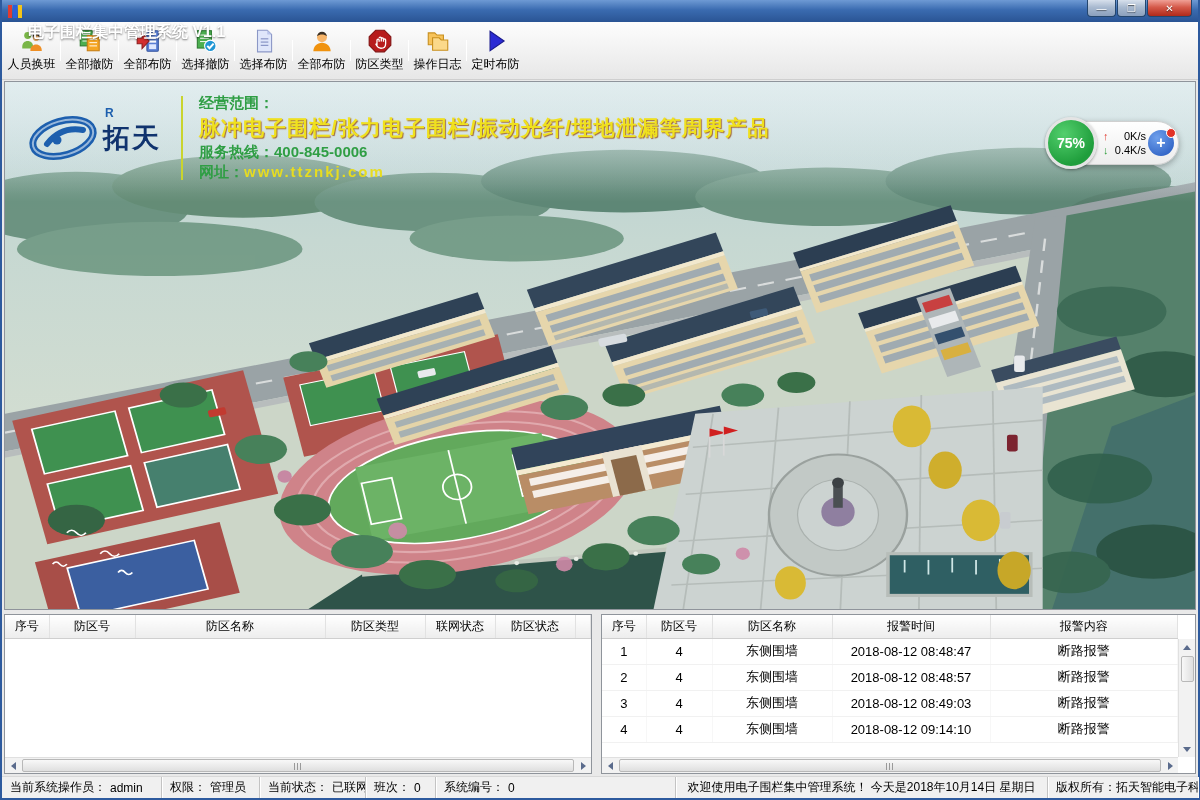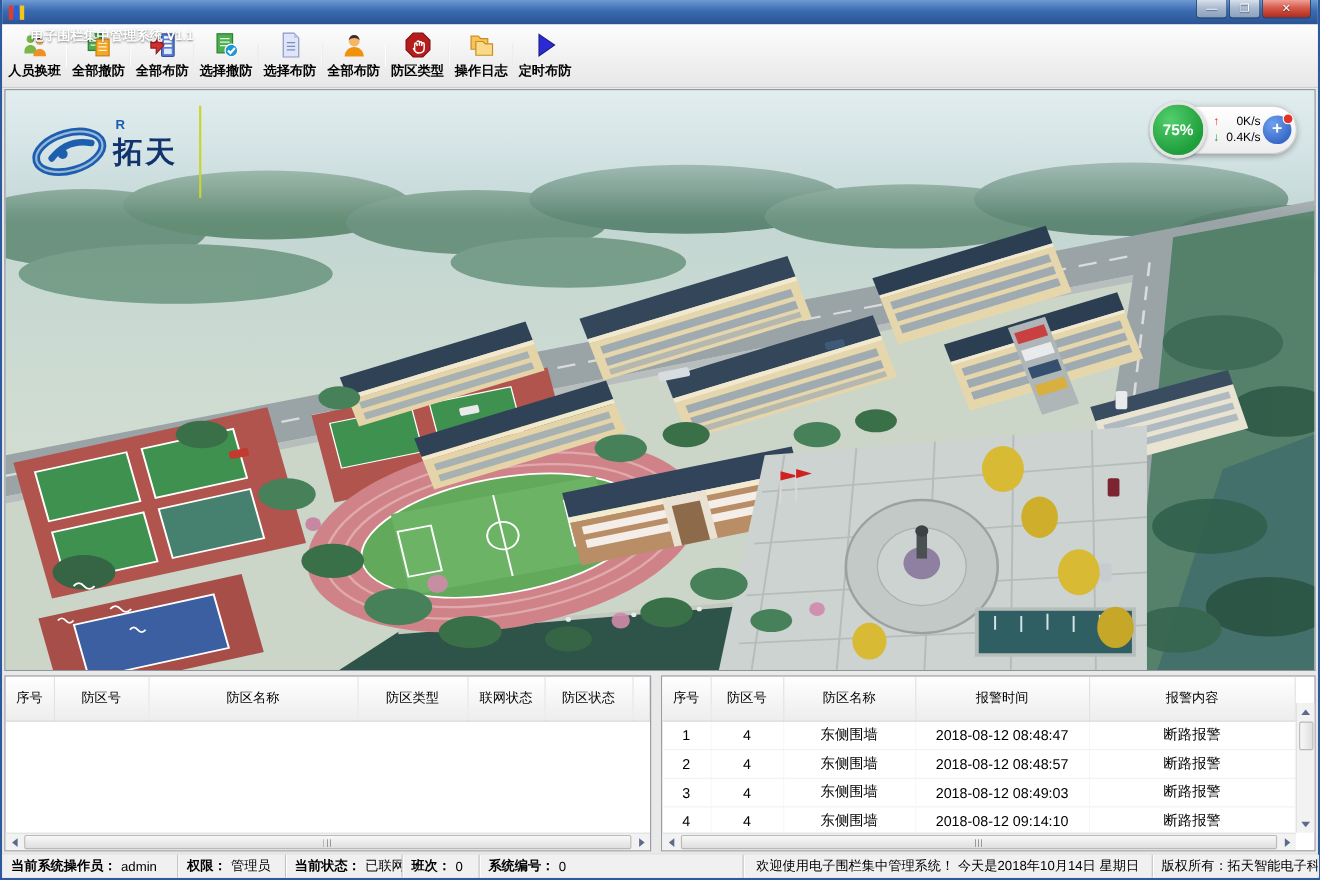--- a/index.html
+++ b/index.html
@@ -11,35 +11,35 @@
             background:#e9e9e9; }
 
   
   .titlebar { height:22px; flex:0 0 22px; background:linear-gradient(#6e9ad4,#3a6bb0 45%,#2a5494);
               display:flex; align-items:center; padding:0 6px; position:relative; }
   .app-icon { display:flex; gap:1px; margin-right:6px; }
   .app-icon i { display:block; width:4px; height:13px; }
   .app-icon i:nth-child(1){ background:#e03c31; }
   .app-icon i:nth-child(2){ background:#2b5fd9; }
   .app-icon i:nth-child(3){ background:#f5c518; }
-  .title-text { color:#fff; font-size:12px; font-weight:bold; text-shadow:0 1px 2px rgba(0,0,0,.5);margin-top:43px; }
+  .title-text { color:#fff; font-size:16px; font-weight:bold; text-shadow:0 1px 2px rgba(0,0,0,.5);margin-top:43px; }
   .win-controls { position:absolute; right:6px; top:0; display:flex; }
   .wbtn { height:17px; width:29px; border:1px solid #24466e; border-top:none; border-radius:0 0 4px 4px;
           background:linear-gradient(#d7e0ec,#a9bad0 45%,#8ba0bd); color:#fff; display:flex; align-items:center;
           justify-content:center; font-size:10px; text-shadow:0 1px 1px rgba(0,0,0,.6); margin-left:1px; cursor:default;}
   .wbtn.close { width:45px; background:linear-gradient(#f0a096,#d55a4a 45%,#b0291a); font-weight:bold; }
 
   
   .menubar { height:22px; flex:0 0 22px; background:linear-gradient(#fafafa,#ececec); border-bottom:1px solid #d4d4d4;
              display:flex; align-items:center; padding:0 4px; }
   .menu-item { padding:3px 10px; cursor:default; }
 
   
   .toolbar { height:58px; flex:0 0 58px; background:linear-gradient(#fdfdfd,#e7e7e7); border-bottom:1px solid #cfcfcf;
-             display:flex; align-items:stretch; padding:14px 2px;font-weight:bold; }
+             display:flex; align-items:stretch; padding:14px 2px; }
   .tbtn { width:55px; display:flex; flex-direction:column; align-items:center; justify-content:center; gap:2px; cursor:default; }
   .tbtn .ticon { width:26px; height:26px; display:flex; align-items:center; justify-content:center; }
   .tbtn .ticon svg { width:26px; height:26px; }
   .tlabel { font-size:12px; white-space:nowrap; }
   .tsep { width:1px; background:#c6c6c6; border-right:1px solid #fff; margin:4px 1px; }
 
   
   .main { flex:1 1 auto; display:flex; background:#e9e9e9; padding:1px 2px 2px 2px; min-height:0; }
   .tree-panel { width:191px; flex:0 0 191px; background:#fff; border:1px solid #8f949b; margin-right:4px; }
   .tree-node { display:flex; align-items:center; padding:6px 2px 2px 4px; }
@@ -59,42 +59,42 @@
   .brand-tm { position:absolute; top:-14px; left:2px; color:#1d5fae; font-size:12px; font-weight:bold; }
   .brand-text { font-size:27px; font-weight:bold; color:#10336e; letter-spacing:2px; }
   .banner-divider { width:2px; height:84px; background:#c9d42e; margin:0 16px 0 20px; }
   .banner-lines { display:flex; flex-direction:column; gap:1px; }
   .bl-green { color:#2f9e44; font-weight:bold; font-size:15px; }
   .bl-products { color:#f0e11d; font-weight:bold; font-size:21px; letter-spacing:1px; text-shadow:1px 1px 1px #a06a3c; }
   .bl-val-yellow { color:#e7dc20; }
   .bl-url { letter-spacing:2px; }
 
   
-  .speed-widget { position:absolute; right:16px; top:14px; width:130px; height:44px; background:linear-gradient(#ffffff,#ededed);
+  .speed-widget { position:absolute; right:16px; top:39px; width:130px; height:44px; background:linear-gradient(#ffffff,#ededed);
                   border:1px solid #d0d0d0; border-radius:24px; box-shadow:0 2px 6px rgba(0,0,0,.3); display:flex; align-items:center; }
   .speed-circle { width:52px; height:52px; border-radius:50%; background:radial-gradient(circle at 35% 30%, #53cf6d, #1f9e3c 70%);
                   border:3px solid #e4e4e4; color:#fff; font-weight:bold; font-size:14px; display:flex; align-items:center;
                   justify-content:center; margin-left:-5px; flex:0 0 52px; box-shadow:0 1px 3px rgba(0,0,0,.35); }
   .speed-rates { flex:1; display:flex; flex-direction:column; gap:1px; padding:0 2px 0 6px; }
   .rate-row { display:flex; align-items:center; justify-content:space-between; font-size:11px; line-height:13px; }
   .arrow-up { color:#e03a2f; font-weight:bold; }
   .arrow-down { color:#2f9e3c; font-weight:bold; }
   .speed-plus { width:26px; height:26px; border-radius:50%; background:radial-gradient(circle at 35% 30%, #6fa0ec, #3568c8 75%);
                 color:#fff; font-size:16px; font-weight:bold; display:flex; align-items:center; justify-content:center;
                 margin-right:4px; position:relative; flex:0 0 26px; }
   .speed-dot { position:absolute; right:-2px; top:-2px; width:10px; height:10px; background:#e23227; border:1px solid #fff; border-radius:50%; }
 
   
   .bottom { flex:0 0 164px; display:flex; padding:2px 2px; background:#e9e9e9; gap:9px; min-height:0; }
   .tbl-panel { background:#fff; border:1px solid #8f949b; position:relative; overflow:hidden; }
   .tbl-left { flex:0 0 588px; }
   .tbl-right { flex:1 1 auto; }
   table { border-collapse:collapse; width:100%; table-layout:fixed; }
   .tbl-right table { width:calc(100% - 17px); }
-  thead th { height:40px; font-weight:normal; font-size:12px; background:linear-gradient(#ffffff,#f4f4f4 60%,#ededed);
+  thead th { height:23px; font-weight:normal; font-size:12px; background:linear-gradient(#ffffff,#f4f4f4 60%,#ededed);
              border-right:1px solid #e2e2e2; border-bottom:1px solid #cfcfcf; text-align:center; white-space:nowrap; overflow:hidden; }
   tbody td { height:26px; font-size:13px; text-align:center; border-bottom:1px solid #f1f1f1; border-right:1px solid #f7f7f7;
              white-space:nowrap; overflow:hidden; }
 
   
   .hscroll { position:absolute; bottom:0; left:0; right:0; height:16px; background:#f2f2f2; border-top:1px solid #e0e0e0;
              display:flex; align-items:center; }
   .tbl-right .hscroll { right:17px; }
   .vscroll { position:absolute; top:24px; right:0; bottom:16px; width:17px; background:#f2f2f2; border-left:1px solid #e0e0e0;
              display:flex; flex-direction:column; align-items:center; }
@@ -108,21 +108,21 @@
             border-radius:2px; position:relative; }
   .hthumb:after { content:""; position:absolute; left:50%; top:3px; width:8px; height:7px; transform:translateX(-50%);
                   background:repeating-linear-gradient(90deg,#9a9a9a 0 1px,transparent 1px 3px); }
   .vthumb { width:13px; height:26px; margin-top:1px; background:linear-gradient(90deg,#f8f8f8,#dfdfdf); border:1px solid #b8b8b8; border-radius:2px; }
   .vspacer { flex:1; }
 
   
   .statusbar { flex:0 0 22px; background:#f0f0f0; border-top:1px solid #d9d9d9; display:flex; align-items:center; font-size:12px; }
   .scell { height:100%; display:flex; align-items:center; padding:0 8px; border-right:1px solid #c3c3c3;
            box-shadow:1px 0 0 #fff; white-space:nowrap; overflow:hidden; }
-  .scell b { font-weight:bold; margin-right:4px; }
+  .scell b { font-weight:normal; margin-right:4px; }
   .sc-op { flex:0 0 160px; }
   .sc-perm { flex:0 0 98px; }
   .sc-state { flex:0 0 106px; }
   .sc-shift { flex:0 0 70px; }
   .sc-sys { flex:0 0 240px; }
   .sc-welcome { flex:0 0 372px; justify-content:center; }
   .sc-copy { flex:1 1 auto; border-right:none; }
 </style>
 </head>
 <body>
@@ -534,20 +534,26 @@
             <ellipse cx="36" cy="28" rx="31" ry="17" fill="none" stroke="#e9f1f8" stroke-width="2" transform="rotate(-16 36 28)" opacity="0.6"></ellipse>
             <path d="M20 34 q14 -18 36 -14" stroke="#1d5fae" stroke-width="6" fill="none" stroke-linecap="round"></path>
             <circle cx="30" cy="30" r="4.5" fill="#1d5fae"></circle>
           </svg>
           <span class="brand-wrap">
             <span class="brand-tm">R</span>
             <span class="brand-text">拓天</span>
           </span>
         </div>
         <div class="banner-divider"></div>
+        <div class="banner-lines">
+          <div class="bl-green">经营范围：</div>
+          <div class="bl-products">脉冲电子围栏/张力电子围栏/振动光纤/埋地泄漏等周界产品</div>
+          <div class="bl-green"><span>服务热线：</span><span>400-845-0006</span></div>
+          <div class="bl-green"><span>网址：</span><span class="bl-val-yellow bl-url">www.ttznkj.com</span></div>
+        </div>
       </div>
 
       <div class="speed-widget">
         <div class="speed-circle">75%</div>
         <div class="speed-rates">
           <div class="rate-row">
               <span class="arrow-up">↑</span>
               <span>0K/s</span>
             </div>
           <div class="rate-row">

